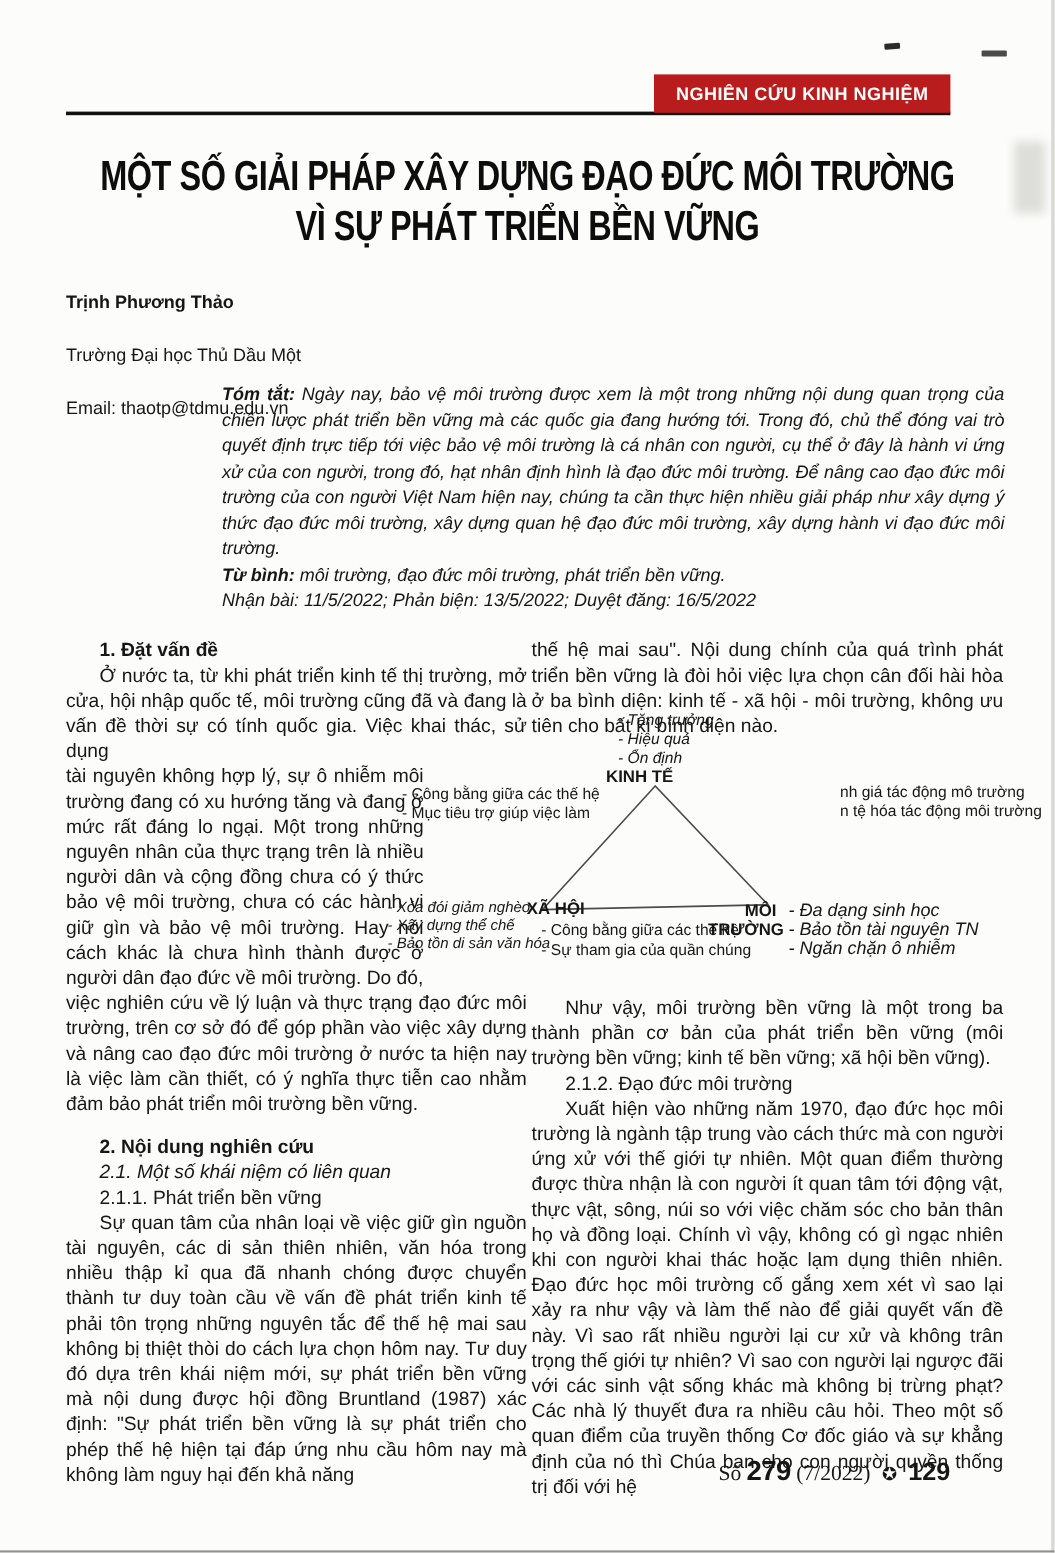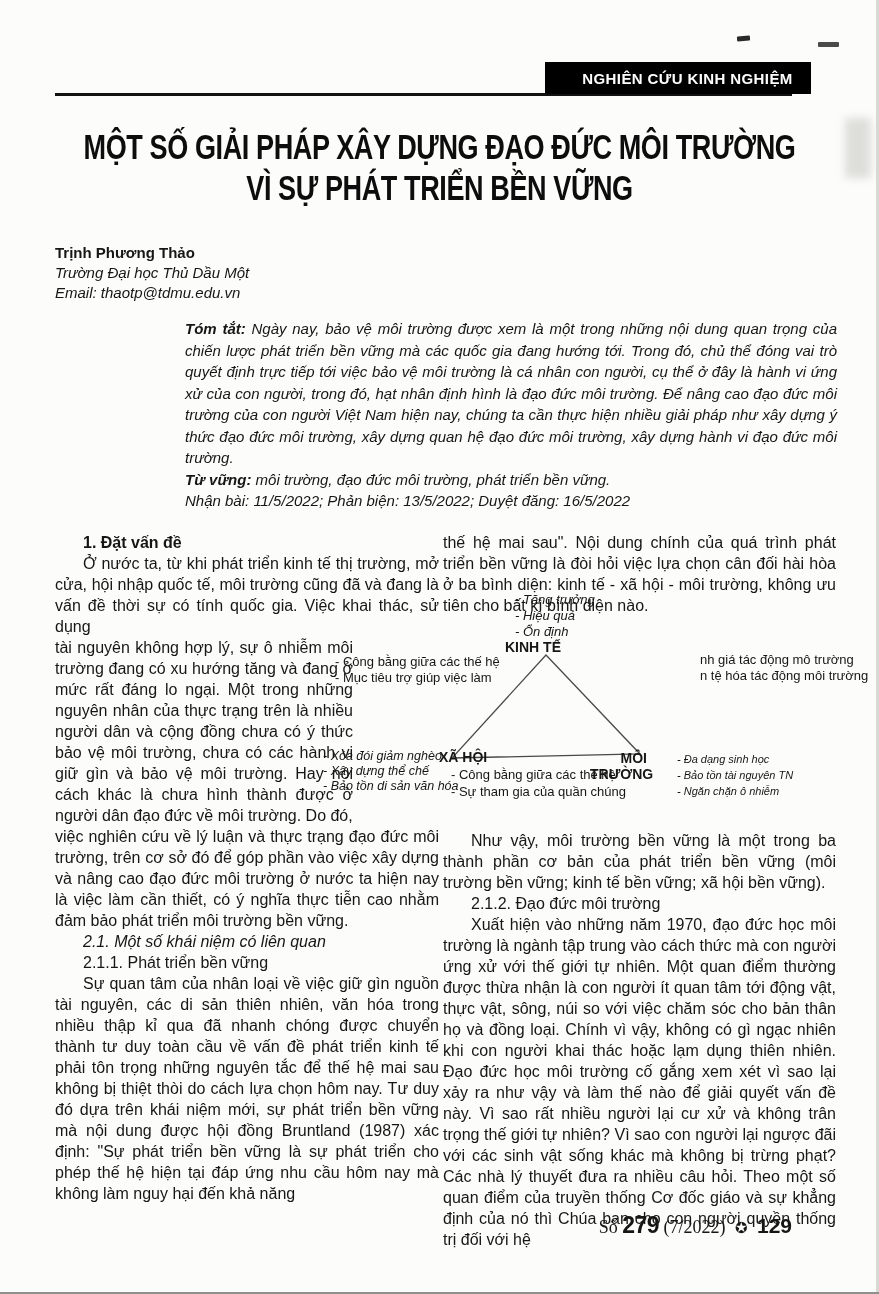--- a/index.html
+++ b/index.html
@@ -1,30 +1,30 @@
 <!DOCTYPE html>
 <html><head>
 <meta charset="utf-8">
 <style>
   html,body{margin:0;padding:0;background:#e8e8e6;}
   .page{position:relative;width:879px;height:1294px;margin:0 auto;background:#fcfcfa;
         overflow:hidden;font-family:"Liberation Sans",sans-serif;color:#161616;}
   
   .rule{position:absolute;left:55px;top:93px;width:737px;height:3px;background:#121212;}
-  .banner{position:absolute;left:545px;top:62px;width:247px;height:32px;background:#000000;
+  .banner{position:absolute;left:545px;top:62px;width:247px;height:32px;background:#b91c1c;
           color:#ffffff;display:flex;align-items:center;justify-content:center;
-          font-weight:bold;font-size:15px;letter-spacing:.4px;padding-left:19px;}
+          font-weight:bold;font-size:15px;letter-spacing:.4px;}
   
   .title{position:absolute;left:0;top:126px;width:879px;text-align:center;}
   .title-line{display:block;font-weight:800;font-size:33px;line-height:41px;color:#0d0d0d;
               transform:scale(.82,1.06);transform-origin:center;letter-spacing:-.5px;}
   
   .author{position:absolute;left:55px;top:243px;font-size:15px;line-height:20px;}
   .author .name{font-weight:bold;}
-  .author .aff,.author .email{font-style:italic;}
+  .author .aff,.author .email{margin-top:24px;}
   
   .abstract{position:absolute;left:185px;top:318px;width:652px;font-size:15px;
             line-height:21.5px;font-style:italic;}
   .abstract p{margin:0;}
   .abstract .just{text-align:justify;}
   .lead{font-weight:bold;}
   
   .col{position:absolute;top:496px;font-size:16px;line-height:21px;text-align:justify;margin-top:36px;}
   .col-left{left:55px;width:384px;}
   .col-right{left:443px;width:393px;}
@@ -44,21 +44,21 @@
   .bd{font-weight:bold;font-size:14px;}
   .econ-items{left:192px;top:0;}
   .econ-label{left:182px;top:47px;}
   .tri{position:absolute;left:120px;top:58px;}
   .left-mid{left:12px;top:62px;}
   .right-mid{left:377px;top:60px;}
   .social-pre{left:0;top:157px;line-height:15px;font-size:12.5px;}
   .social-label{left:106px;top:157px;margin-left:10px;}
   .social-items{left:128px;top:174px;line-height:17px;}
   .env-label{left:267px;top:158px;width:57px;text-align:right;line-height:16px;}
-  .env-items{left:354px;top:159px;line-height:16px;font-size:11px;}
+  .env-items{left:334px;top:159px;line-height:16px;font-size:15px;}
   
   .footer{position:absolute;left:480px;top:1212px;width:312px;text-align:right;white-space:nowrap;}
   .f-serif{font-family:"Liberation Serif",serif;font-size:18px;}
   .f-issue{font-family:"Liberation Sans",sans-serif;font-weight:800;font-size:23px;letter-spacing:-.5px;}
   .f-page{font-family:"Liberation Sans",sans-serif;font-weight:800;font-size:21px;}
   .f-star{font-size:15px;margin:0 5px;}
   .footer span{vertical-align:baseline;}
   
   .speck{position:absolute;background:#2a2a2a;border-radius:1px;}
   .sp1{left:737px;top:36px;width:13px;height:5px;transform:rotate(-4deg);}
@@ -87,29 +87,30 @@
   </div>
 
   <div class="author">
     <div class="name">Trịnh Phương Thảo</div>
     <div class="aff">Trường Đại học Thủ Dầu Một</div>
     <div class="email">Email: thaotp@tdmu.edu.vn</div>
   </div>
 
   <div class="abstract">
     <p class="just"><span class="lead">Tóm tắt:</span><span> Ngày nay, bảo vệ môi trường được xem là một trong những nội dung quan trọng của chiến lược phát triển bền vững mà các quốc gia đang hướng tới. Trong đó, chủ thể đóng vai trò quyết định trực tiếp tới việc bảo vệ môi trường là cá nhân con người, cụ thể ở đây là hành vi ứng xử của con người, trong đó, hạt nhân định hình là đạo đức môi trường. Để nâng cao đạo đức môi trường của con người Việt Nam hiện nay, chúng ta cần thực hiện nhiều giải pháp như xây dựng ý thức đạo đức môi trường, xây dựng quan hệ đạo đức môi trường, xây dựng hành vi đạo đức môi trường.</span></p>
-    <p><span class="lead">Từ vững:</span><span> môi trường, đạo đức môi trường, phát triển bền vững.</span></p>
+    <p><span class="lead">Từ bình:</span><span> môi trường, đạo đức môi trường, phát triển bền vững.</span></p>
     <p>Nhận bài: 11/5/2022; Phản biện: 13/5/2022; Duyệt đăng: 16/5/2022</p>
   </div>
 
   <div class="col col-left">
     <p class="hd hd1">1. Đặt vấn đề</p>
     <p class="ind">Ở nước ta, từ khi phát triển kinh tế thị trường, mở cửa, hội nhập quốc tế, môi trường cũng đã và đang là vấn đề thời sự có tính quốc gia. Việc khai thác, sử dụng</p>
     <p class="narrow">tài nguyên không hợp lý, sự ô nhiễm môi trường đang có xu hướng tăng và đang ở mức rất đáng lo ngại. Một trong những nguyên nhân của thực trạng trên là nhiều người dân và cộng đồng chưa có ý thức bảo vệ môi trường, chưa có các hành vi giữ gìn và bảo vệ môi trường. Hay nói cách khác là chưa hình thành được ở người dân đạo đức về môi trường. Do đó,</p>
     <p>việc nghiên cứu về lý luận và thực trạng đạo đức môi trường, trên cơ sở đó để góp phần vào việc xây dựng và nâng cao đạo đức môi trường ở nước ta hiện nay là việc làm cần thiết, có ý nghĩa thực tiễn cao nhằm đảm bảo phát triển môi trường bền vững.</p>
+    <p class="hd hd2">2. Nội dung nghiên cứu</p>
     <p class="hsub-i">2.1. Một số khái niệm có liên quan</p>
     <p class="hsub">2.1.1. Phát triển bền vững</p>
     <p class="ind">Sự quan tâm của nhân loại về việc giữ gìn nguồn tài nguyên, các di sản thiên nhiên, văn hóa trong nhiều thập kỉ qua đã nhanh chóng được chuyển thành tư duy toàn cầu về vấn đề phát triển kinh tế phải tôn trọng những nguyên tắc để thế hệ mai sau không bị thiệt thòi do cách lựa chọn hôm nay. Tư duy đó dựa trên khái niệm mới, sự phát triển bền vững mà nội dung được hội đồng Bruntland (1987) xác định: "Sự phát triển bền vững là sự phát triển cho phép thế hệ hiện tại đáp ứng nhu cầu hôm nay mà không làm nguy hại đến khả năng</p>
   </div>
 
   <div class="col col-right">
     <p>thế hệ mai sau". Nội dung chính của quá trình phát triển bền vững là đòi hỏi việc lựa chọn cân đối hài hòa ở ba bình diện: kinh tế - xã hội - môi trường, không ưu tiên cho bất kì bình diện nào.</p>
     <div class="spacer"></div>
     <p class="ind">Như vậy, môi trường bền vững là một trong ba thành phần cơ bản của phát triển bền vững (môi trường bền vững; kinh tế bền vững; xã hội bền vững).</p>
     <p class="hsub">2.1.2. Đạo đức môi trường</p>

